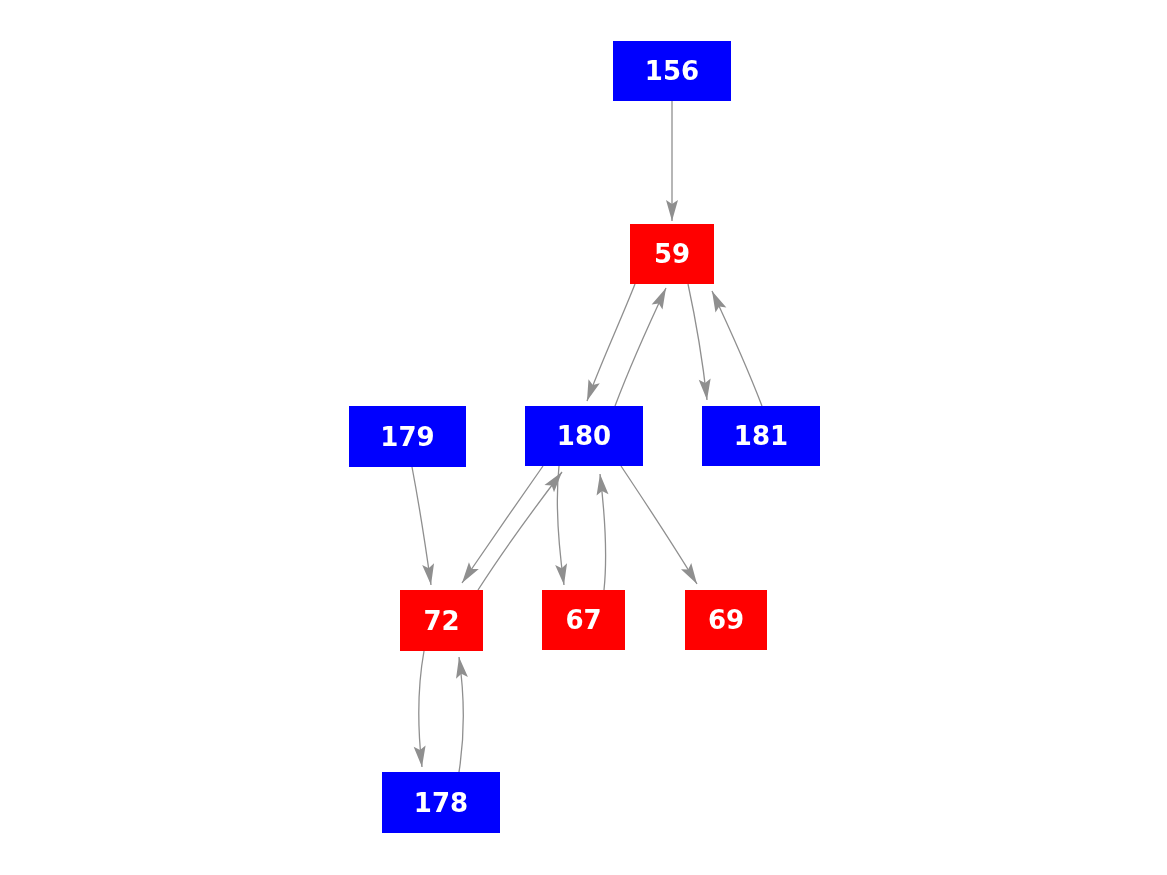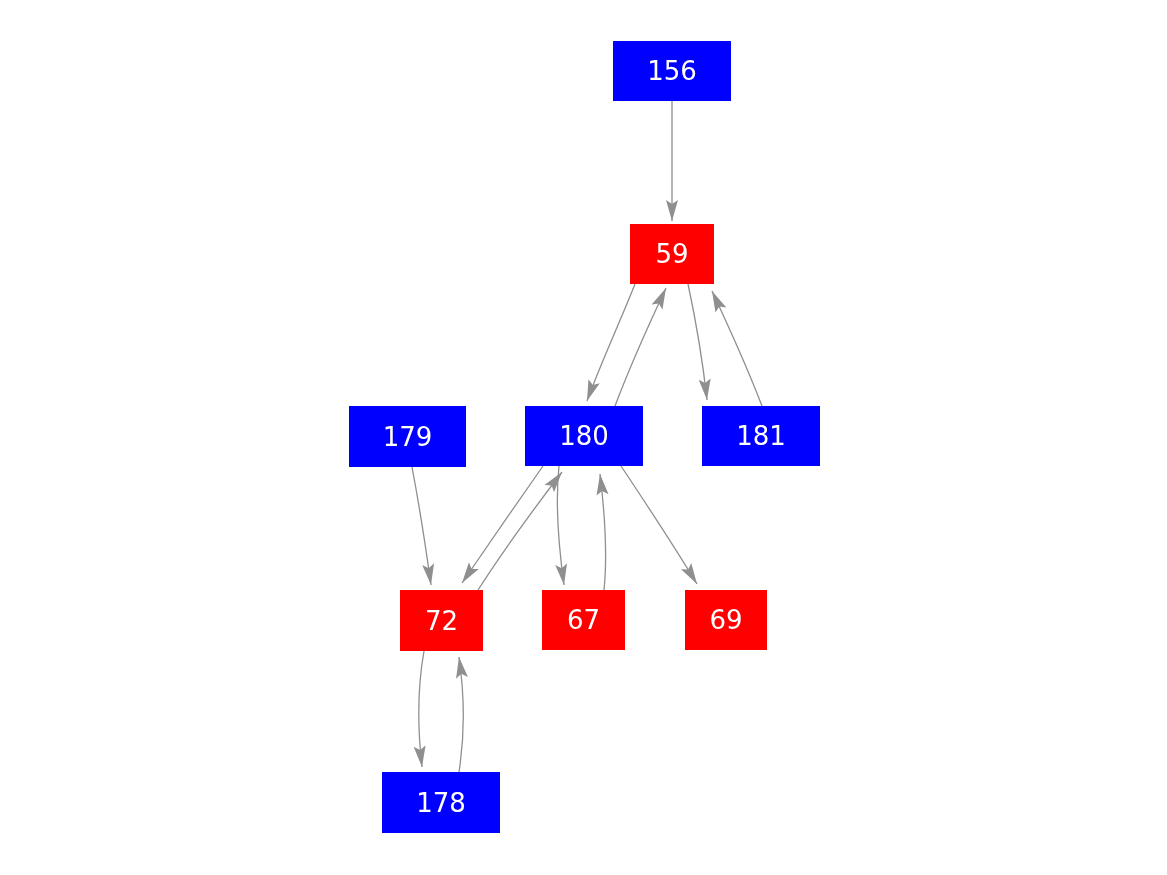--- a/index.html
+++ b/index.html
@@ -7,20 +7,21 @@
     padding: 0;
     background: #ffffff;
     font-family: "DejaVu Sans", sans-serif;
   }
   .canvas {
     position: relative;
     width: 1167px;
     height: 875px;
     background: #ffffff;
     overflow: hidden;
+    font-weight: bold;
   }
   svg { display: block; }
   .node-label {
     font-family: "DejaVu Sans", sans-serif;
     font-size: 26px;
     fill: #ffffff;
   }
   .edge {
     fill: none;
     stroke-width: 1.3px;

